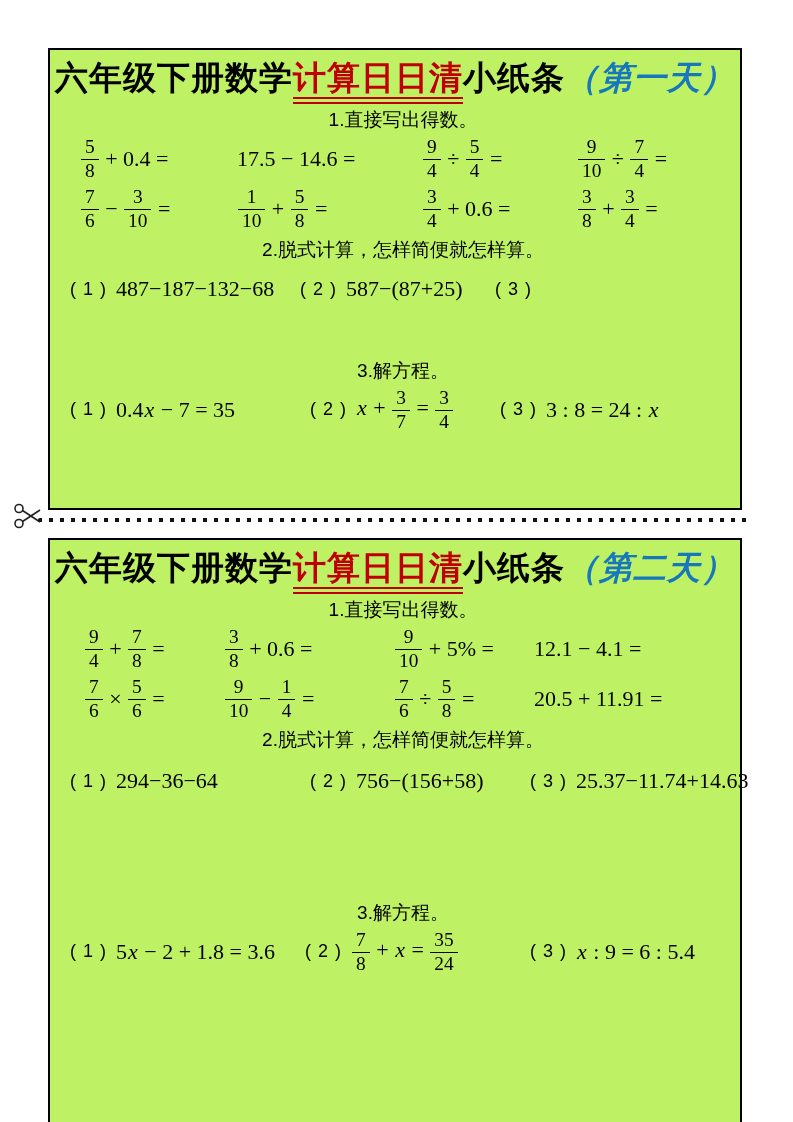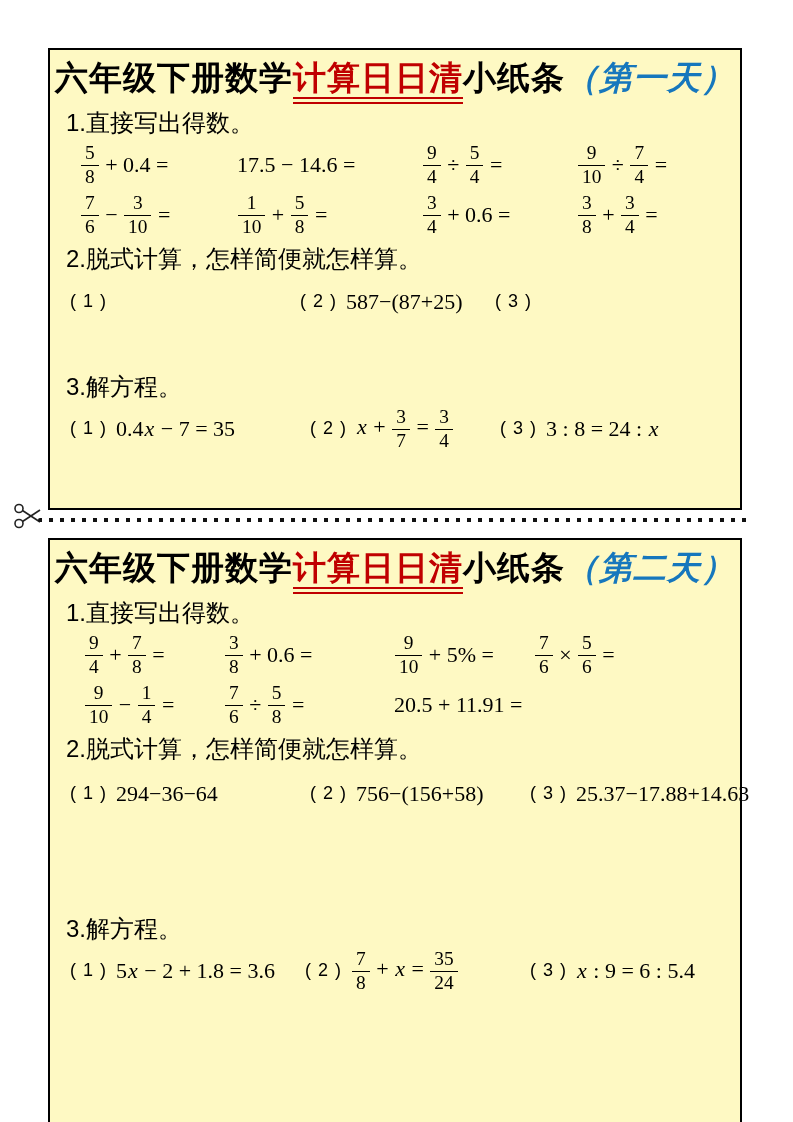--- a/index.html
+++ b/index.html
@@ -7,21 +7,21 @@
     position:relative;
     width:793px;height:1122px;
     font-family:"Liberation Sans", sans-serif;
     color:#000;
     overflow:hidden;
   }
   .worksheet-card{
     position:absolute;
     left:48px;width:694px;
     border:2.5px solid #000;
-    background:#fef9c3;
+    background:#bef264;
     box-sizing:border-box;
   }
   #card-day1{top:48px;height:462px;}
   #card-day2{top:538px;height:596px;}
 
   .card-title{
     margin-top:7px;
     text-align:center;
     font-size:33px;
     font-weight:700;
@@ -34,24 +34,25 @@
     border-bottom:7px double #c00000;
     padding-bottom:1px;
   }
   .title-day{
     color:#1677bd;
     font-style:italic;
     font-weight:700;
   }
 
   .q-label{
-    font-size:24px;
+    font-size:19px;
     margin-left:16px;
     line-height:1.25;
     font-weight:500;
+    text-align:center;
   }
   .q1-label{margin-top:8px;}
 
   
   .mental-grid{
     display:grid;
     margin-top:2px;
   }
   .grid-day1{padding-left:30px;grid-template-columns:157px 185px 155px auto;}
   .grid-day2{padding-left:34px;grid-template-columns:140px 170px 140px auto;}
@@ -127,21 +128,21 @@
     <span class="math-cell"><span class="frac"><span class="fr-num">9</span><span class="fr-den">4</span></span><span class="mtxt"> ÷ </span><span class="frac"><span class="fr-num">5</span><span class="fr-den">4</span></span><span class="mtxt"> =</span></span>
     <span class="math-cell"><span class="frac"><span class="fr-num">9</span><span class="fr-den">10</span></span><span class="mtxt"> ÷ </span><span class="frac"><span class="fr-num">7</span><span class="fr-den">4</span></span><span class="mtxt"> =</span></span>
     <span class="math-cell"><span class="frac"><span class="fr-num">7</span><span class="fr-den">6</span></span><span class="mtxt"> − </span><span class="frac"><span class="fr-num">3</span><span class="fr-den">10</span></span><span class="mtxt"> =</span></span>
     <span class="math-cell"><span class="frac"><span class="fr-num">1</span><span class="fr-den">10</span></span><span class="mtxt"> + </span><span class="frac"><span class="fr-num">5</span><span class="fr-den">8</span></span><span class="mtxt"> =</span></span>
     <span class="math-cell"><span class="frac"><span class="fr-num">3</span><span class="fr-den">4</span></span><span class="mtxt"> + 0.6 =</span></span>
     <span class="math-cell"><span class="frac"><span class="fr-num">3</span><span class="fr-den">8</span></span><span class="mtxt"> + </span><span class="frac"><span class="fr-num">3</span><span class="fr-den">4</span></span><span class="mtxt"> =</span></span>
   </div>
 
   <div class="q-label label-q2-day1">2.脱式计算，怎样简便就怎样算。</div>
   <div class="prob-row row-q2-day1">
-    <span class="prob-item"><span class="prob-num">( 1 )</span></span>
+    <span class="prob-item"><span class="prob-num">( 1 )</span><span><span class="mtxt">487−187−132−68</span></span></span>
     <span class="prob-item"><span class="prob-num">( 2 )</span><span><span class="mtxt">587−(87+25)</span></span></span>
     <span class="prob-item"><span class="prob-num">( 3 )</span></span>
   </div>
 
   <div class="q-label label-q3-day1">3.解方程。</div>
   <div class="prob-row row-q3-day1">
     <span class="prob-item"><span class="prob-num">( 1 )</span><span><span class="mtxt">0.4</span><span class="mvar">x</span><span class="mtxt"> − 7 = 35</span></span></span>
     <span class="prob-item"><span class="prob-num">( 2 )</span><span><span class="mvar">x</span><span class="mtxt"> + </span><span class="frac"><span class="fr-num">3</span><span class="fr-den">7</span></span><span class="mtxt"> = </span><span class="frac"><span class="fr-num">3</span><span class="fr-den">4</span></span></span></span>
     <span class="prob-item"><span class="prob-num">( 3 )</span><span><span class="mtxt">3 : 8 = 24 : </span><span class="mvar">x</span></span></span>
   </div>
@@ -162,31 +163,32 @@
 <div class="worksheet-card" id="card-day2">
   <div class="card-title">
     <span>六年级下册数学</span><span class="title-highlight">计算日日清</span><span>小纸条</span><span class="title-day">（第二天）</span>
   </div>
 
   <div class="q-label q1-label">1.直接写出得数。</div>
   <div class="mental-grid grid-day2">
     <span class="math-cell"><span class="frac"><span class="fr-num">9</span><span class="fr-den">4</span></span><span class="mtxt"> + </span><span class="frac"><span class="fr-num">7</span><span class="fr-den">8</span></span><span class="mtxt"> =</span></span>
     <span class="math-cell"><span class="frac"><span class="fr-num">3</span><span class="fr-den">8</span></span><span class="mtxt"> + 0.6 =</span></span>
     <span class="math-cell"><span class="frac"><span class="fr-num">9</span><span class="fr-den">10</span></span><span class="mtxt"> + 5% =</span></span>
+    <span class="math-cell"><span class="mtxt">12.1 − 4.1 =</span></span>
     <span class="math-cell"><span class="frac"><span class="fr-num">7</span><span class="fr-den">6</span></span><span class="mtxt"> × </span><span class="frac"><span class="fr-num">5</span><span class="fr-den">6</span></span><span class="mtxt"> =</span></span>
     <span class="math-cell"><span class="frac"><span class="fr-num">9</span><span class="fr-den">10</span></span><span class="mtxt"> − </span><span class="frac"><span class="fr-num">1</span><span class="fr-den">4</span></span><span class="mtxt"> =</span></span>
     <span class="math-cell"><span class="frac"><span class="fr-num">7</span><span class="fr-den">6</span></span><span class="mtxt"> ÷ </span><span class="frac"><span class="fr-num">5</span><span class="fr-den">8</span></span><span class="mtxt"> =</span></span>
     <span class="math-cell"><span class="mtxt">20.5 + 11.91 =</span></span>
   </div>
 
   <div class="q-label label-q2-day2">2.脱式计算，怎样简便就怎样算。</div>
   <div class="prob-row row-q2-day2">
     <span class="prob-item"><span class="prob-num">( 1 )</span><span><span class="mtxt">294−36−64</span></span></span>
     <span class="prob-item"><span class="prob-num">( 2 )</span><span><span class="mtxt">756−(156+58)</span></span></span>
-    <span class="prob-item"><span class="prob-num">( 3 )</span><span><span class="mtxt">25.37−17.88+14.63</span></span></span>
+    <span class="prob-item"><span class="prob-num">( 3 )</span><span><span class="mtxt">25.37−11.74+14.63</span></span></span>
   </div>
 
   <div class="q-label label-q3-day2">3.解方程。</div>
   <div class="prob-row row-q3-day2">
     <span class="prob-item"><span class="prob-num">( 1 )</span><span><span class="mtxt">5</span><span class="mvar">x</span><span class="mtxt"> − 2 + 1.8 = 3.6</span></span></span>
     <span class="prob-item"><span class="prob-num">( 2 )</span><span><span class="frac"><span class="fr-num">7</span><span class="fr-den">8</span></span><span class="mtxt"> + </span><span class="mvar">x</span><span class="mtxt"> = </span><span class="frac"><span class="fr-num">35</span><span class="fr-den">24</span></span></span></span>
     <span class="prob-item"><span class="prob-num">( 3 )</span><span><span class="mvar">x</span><span class="mtxt"> : 9 = 6 : 5.4</span></span></span>
   </div>
 </div>
 

